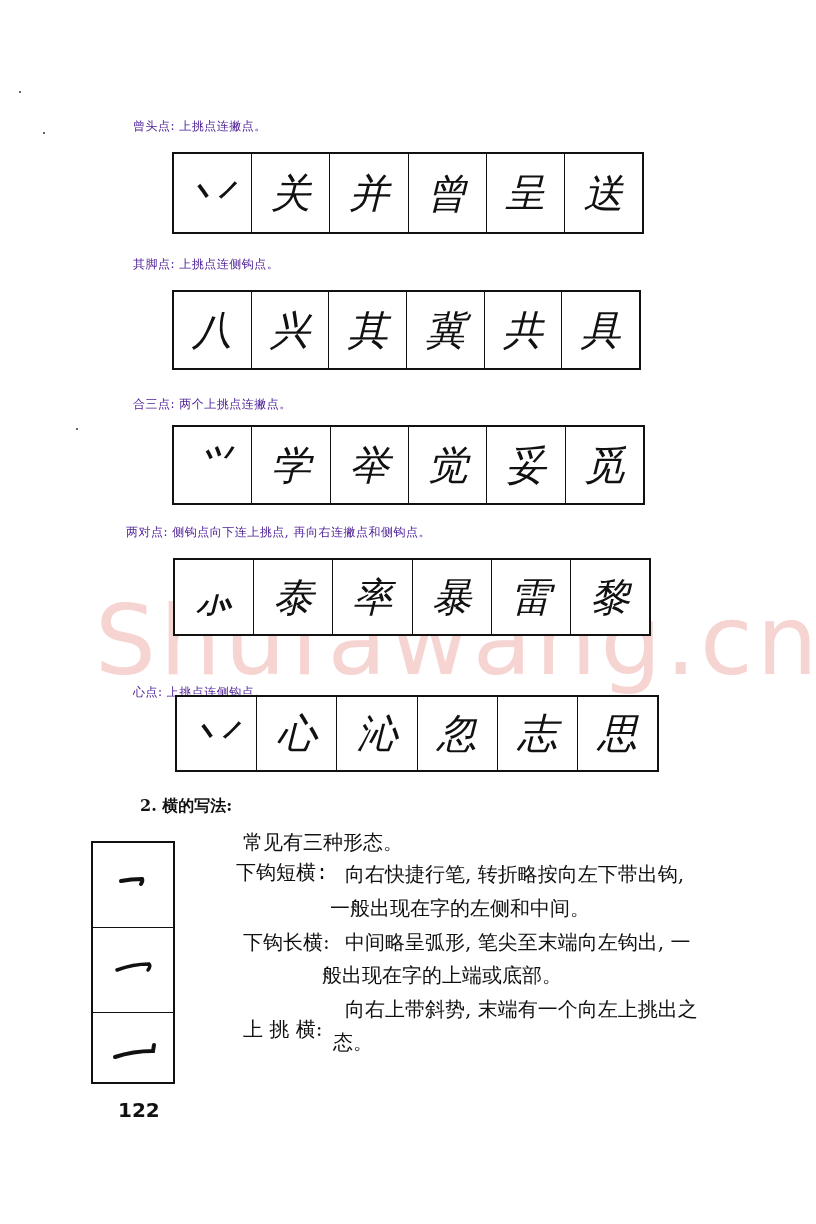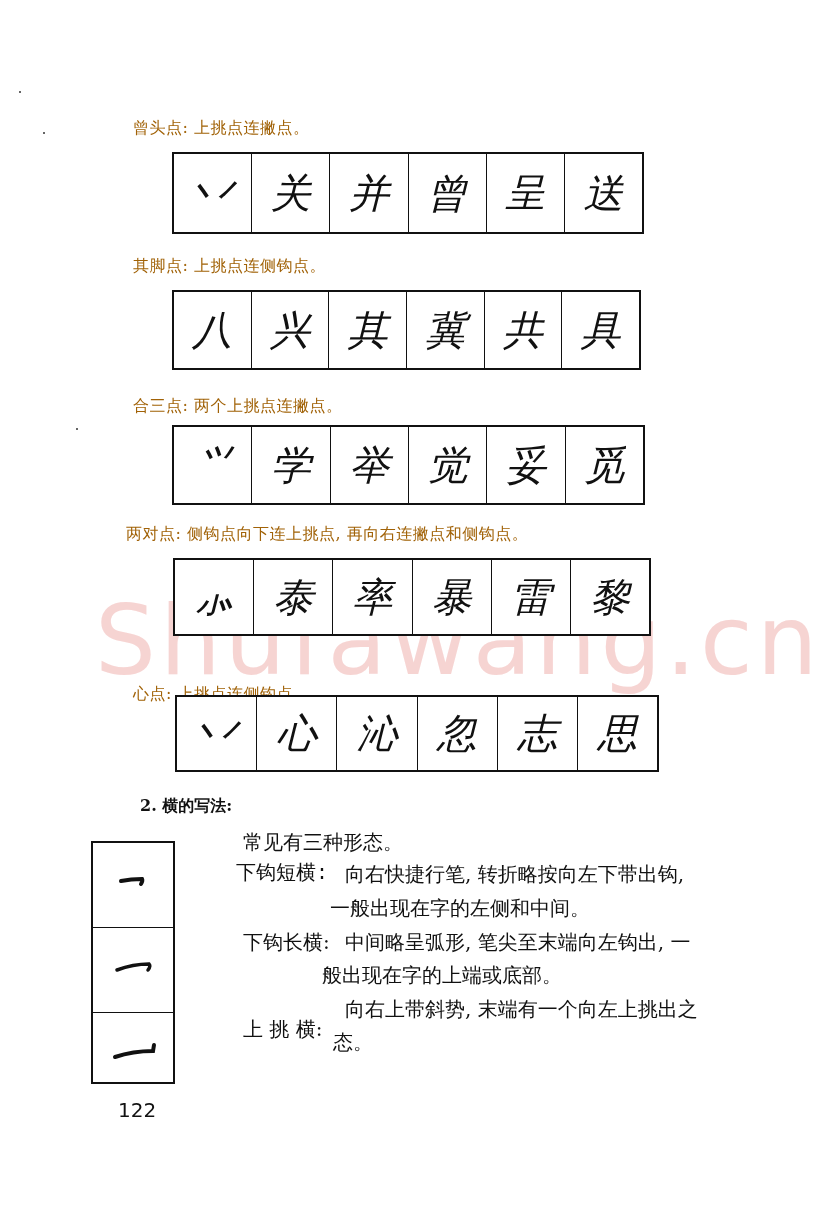--- a/index.html
+++ b/index.html
@@ -1,32 +1,32 @@
 <!DOCTYPE html>
 <html><head>
 <meta charset="utf-8">
 <style>
   html, body { margin:0; padding:0; }
   body { width:816px; height:1224px; background:#ffffff; position:relative; overflow:hidden;
          font-family:"DejaVu Serif", "Liberation Serif", serif; color:#111; }
-  .caption { position:absolute; font-size:16px; letter-spacing:0.5px; white-space:nowrap; color:#a16207; }
+  .caption { position:absolute; font-size:12px; letter-spacing:0.5px; white-space:nowrap; color:#4c1d95; }
   .row { position:absolute; display:flex; border:2px solid #111; box-sizing:border-box; background:#fff; }
   .cell { flex:1; border-right:1.5px solid #111; display:flex; align-items:center; justify-content:center;
           font-family:"DejaVu Serif", serif; font-size:40px; color:#111; font-style:italic; }
   .cell:last-child { border-right:none; }
   .watermark { position:absolute; left:95px; top:585px; font-family:"DejaVu Sans", sans-serif; font-size:96px;
                color:#f4c6c4; opacity:0.75; letter-spacing:4px; white-space:nowrap; z-index:0; }
   .content { position:relative; z-index:1; }
   .section-title { position:absolute; left:140px; top:796px; font-size:16px; font-weight:bold; }
   .stroke-col { position:absolute; left:91px; top:841px; width:84px; height:243px; border:2px solid #111; box-sizing:border-box;
                 display:flex; flex-direction:column; }
   .stroke-cell { flex:1; border-bottom:1.5px solid #111; position:relative; }
   .stroke-cell:last-child { border-bottom:none; }
   .desc { position:absolute; font-size:20px; line-height:32px; white-space:nowrap; }
-  .page-num { position:absolute; left:118px; top:1098px; font-family:"DejaVu Sans", sans-serif; font-weight:normal; font-size:20px; }
+  .page-num { position:absolute; left:118px; top:1098px; font-family:"DejaVu Sans", sans-serif; font-weight:bold; font-size:20px; }
   .speck { position:absolute; width:2px; height:2px; background:#333; border-radius:50%; }
 </style>
 </head>
 <body>
 
 <div class="watermark">Shufawang.cn</div>
 
 <div class="content">
 
   <div class="speck" style="left:19px;top:91px;"></div>

